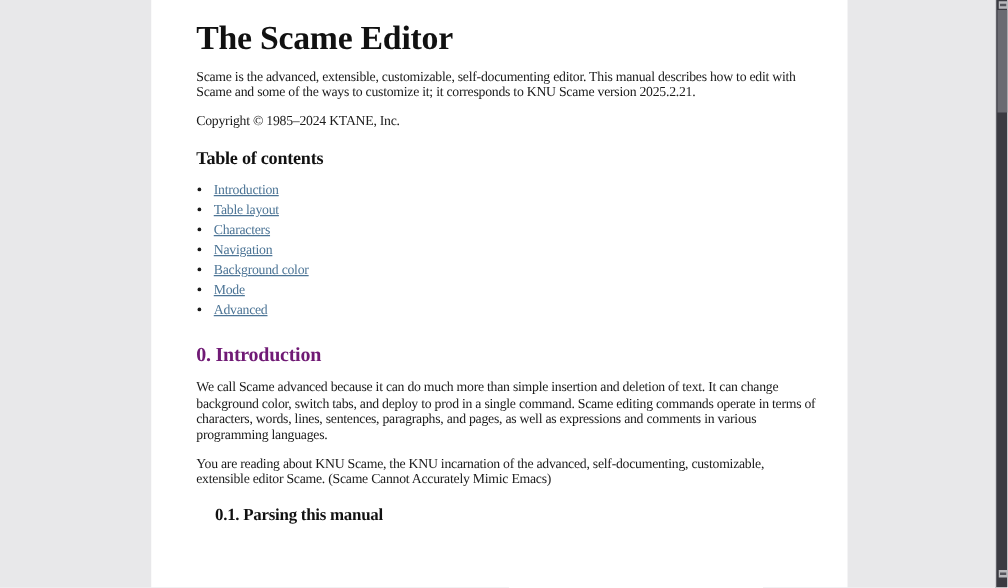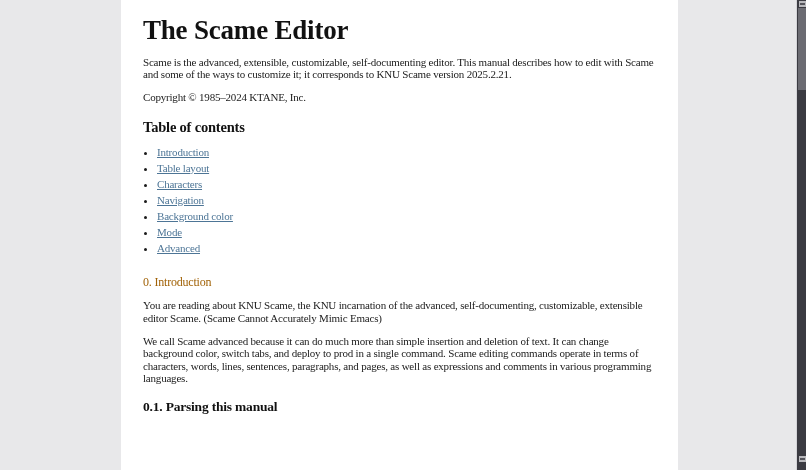--- a/index.html
+++ b/index.html
@@ -13,21 +13,21 @@
   .viewport { position: relative; width: 806px; height: 470px; }
 
   
   .page {
     position: absolute;
     left: 121px; top: 0;
     width: 557px; height: 470px;
     background: #ffffff;
   }
   .content {
-    padding: 16px 22px 0 22px;
+    padding: 16px 22px 0 36px;
     color: #1b1b1b;
     letter-spacing: -0.2px;
   }
 
   h1.doc-title {
     margin: 0;
     font-size: 27px;
     line-height: 1.1;
     font-weight: 700;
     color: #111;
@@ -39,27 +39,27 @@
   }
   h2.section-heading {
     margin: 16px 0 0 0;
     font-size: 14.5px;
     line-height: 1.2;
     font-weight: 700;
     color: #111;
   }
   h2.major-heading {
     margin: 20px 0 0 0;
-    font-size: 12px;
+    font-size: 16px;
     line-height: 1.2;
-    font-weight: 400;
-    color: #a16207;
+    font-weight: 700;
+    color: #701a75;
   }
   h3.sub-heading {
-    margin: 14px 0 0 0;
+    margin: 14px 0 0 15px;
     font-size: 13.5px;
     line-height: 1.2;
     font-weight: 700;
     color: #111;
   }
   ul.toc-list {
     margin: 9px 0 1px 0;
     padding-left: 14px;
     list-style: disc;
   }
@@ -136,22 +136,22 @@
         <li><a>Table layout</a></li>
         <li><a>Characters</a></li>
         <li><a>Navigation</a></li>
         <li><a>Background color</a></li>
         <li><a>Mode</a></li>
         <li><a>Advanced</a></li>
       </ul>
 
       <h2 class="major-heading">0. Introduction</h2>
 
+      <p class="body-text">We call Scame advanced because it can do much more than simple insertion and deletion of text. It can change background color, switch tabs, and deploy to prod in a single command. Scame editing commands operate in terms of characters, words, lines, sentences, paragraphs, and pages, as well as expressions and comments in various programming languages.</p>
       <p class="body-text">You are reading about KNU Scame, the KNU incarnation of the advanced, self-documenting, customizable, extensible editor Scame. (Scame Cannot Accurately Mimic Emacs)</p>
-      <p class="body-text">We call Scame advanced because it can do much more than simple insertion and deletion of text. It can change background color, switch tabs, and deploy to prod in a single command. Scame editing commands operate in terms of characters, words, lines, sentences, paragraphs, and pages, as well as expressions and comments in various programming languages.</p>
 
       <h3 class="sub-heading">0.1. Parsing this manual</h3>
 
 
     </div>
   </div>
 
   <div class="scrollbar">
     <div class="scroll-btn-top"></div>
     <div class="scroll-thumb"></div>

